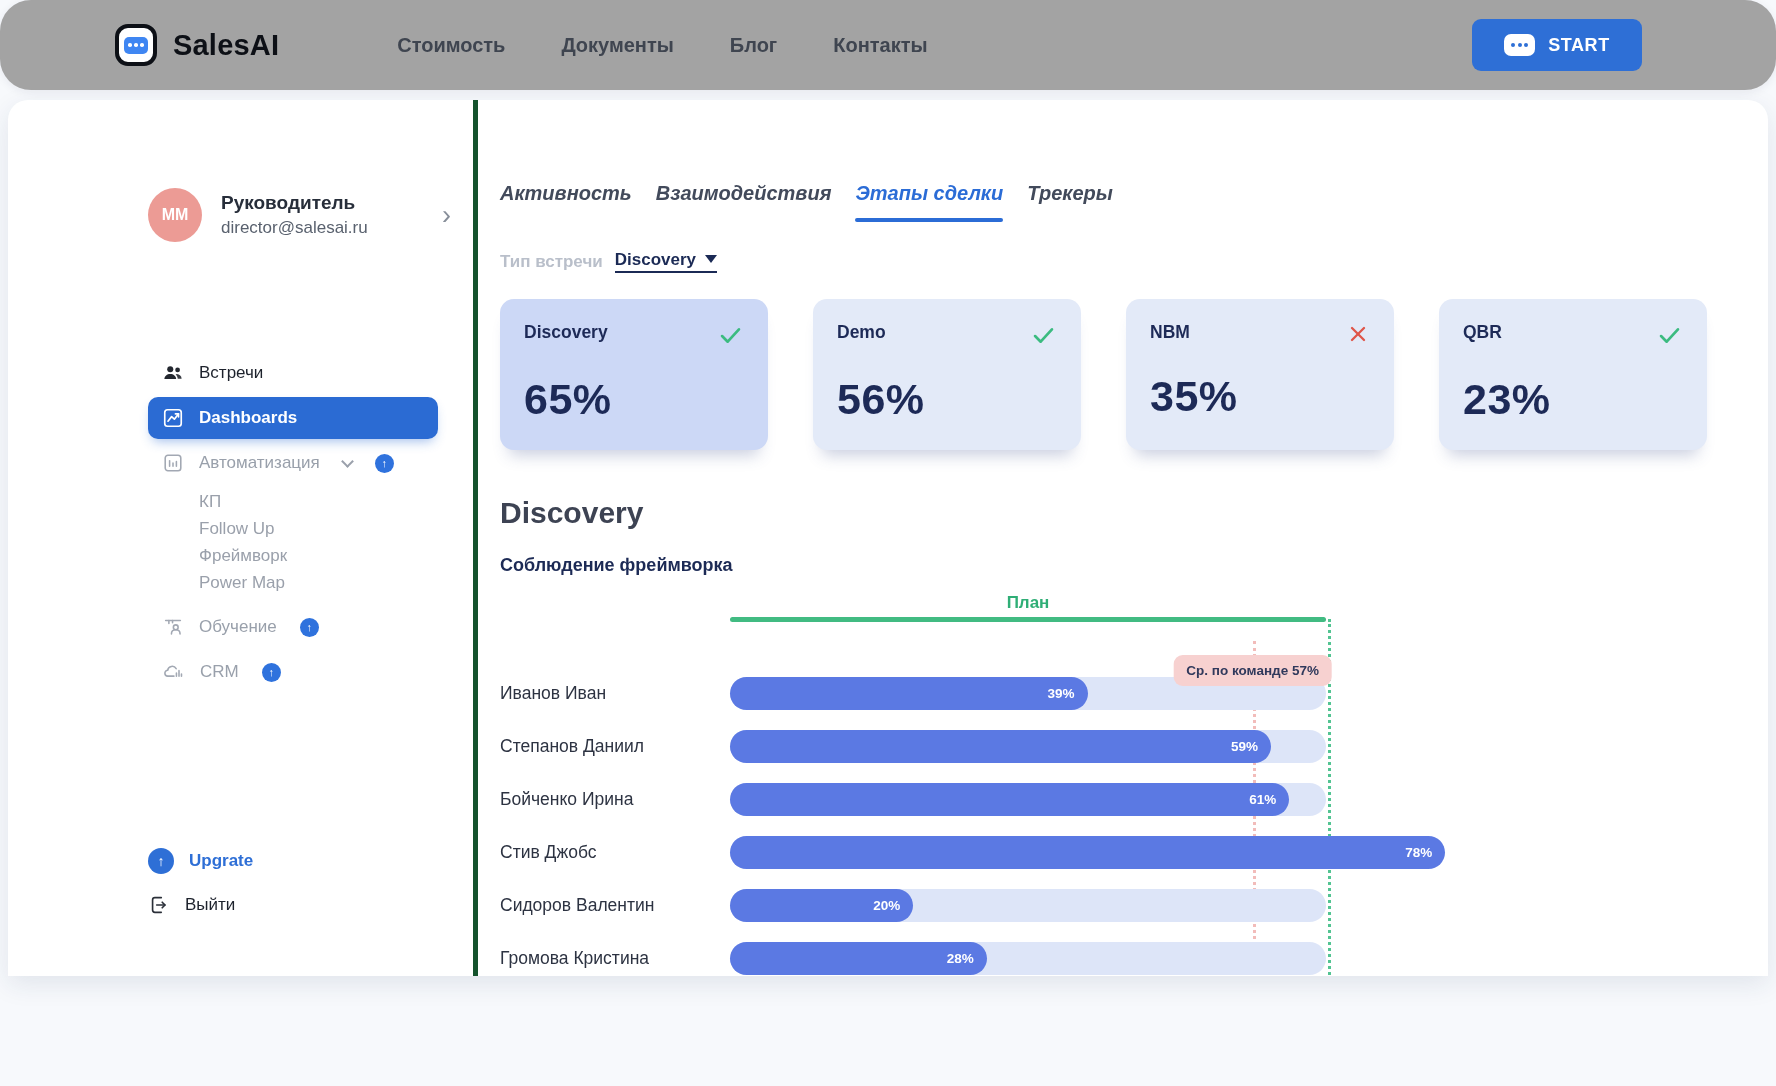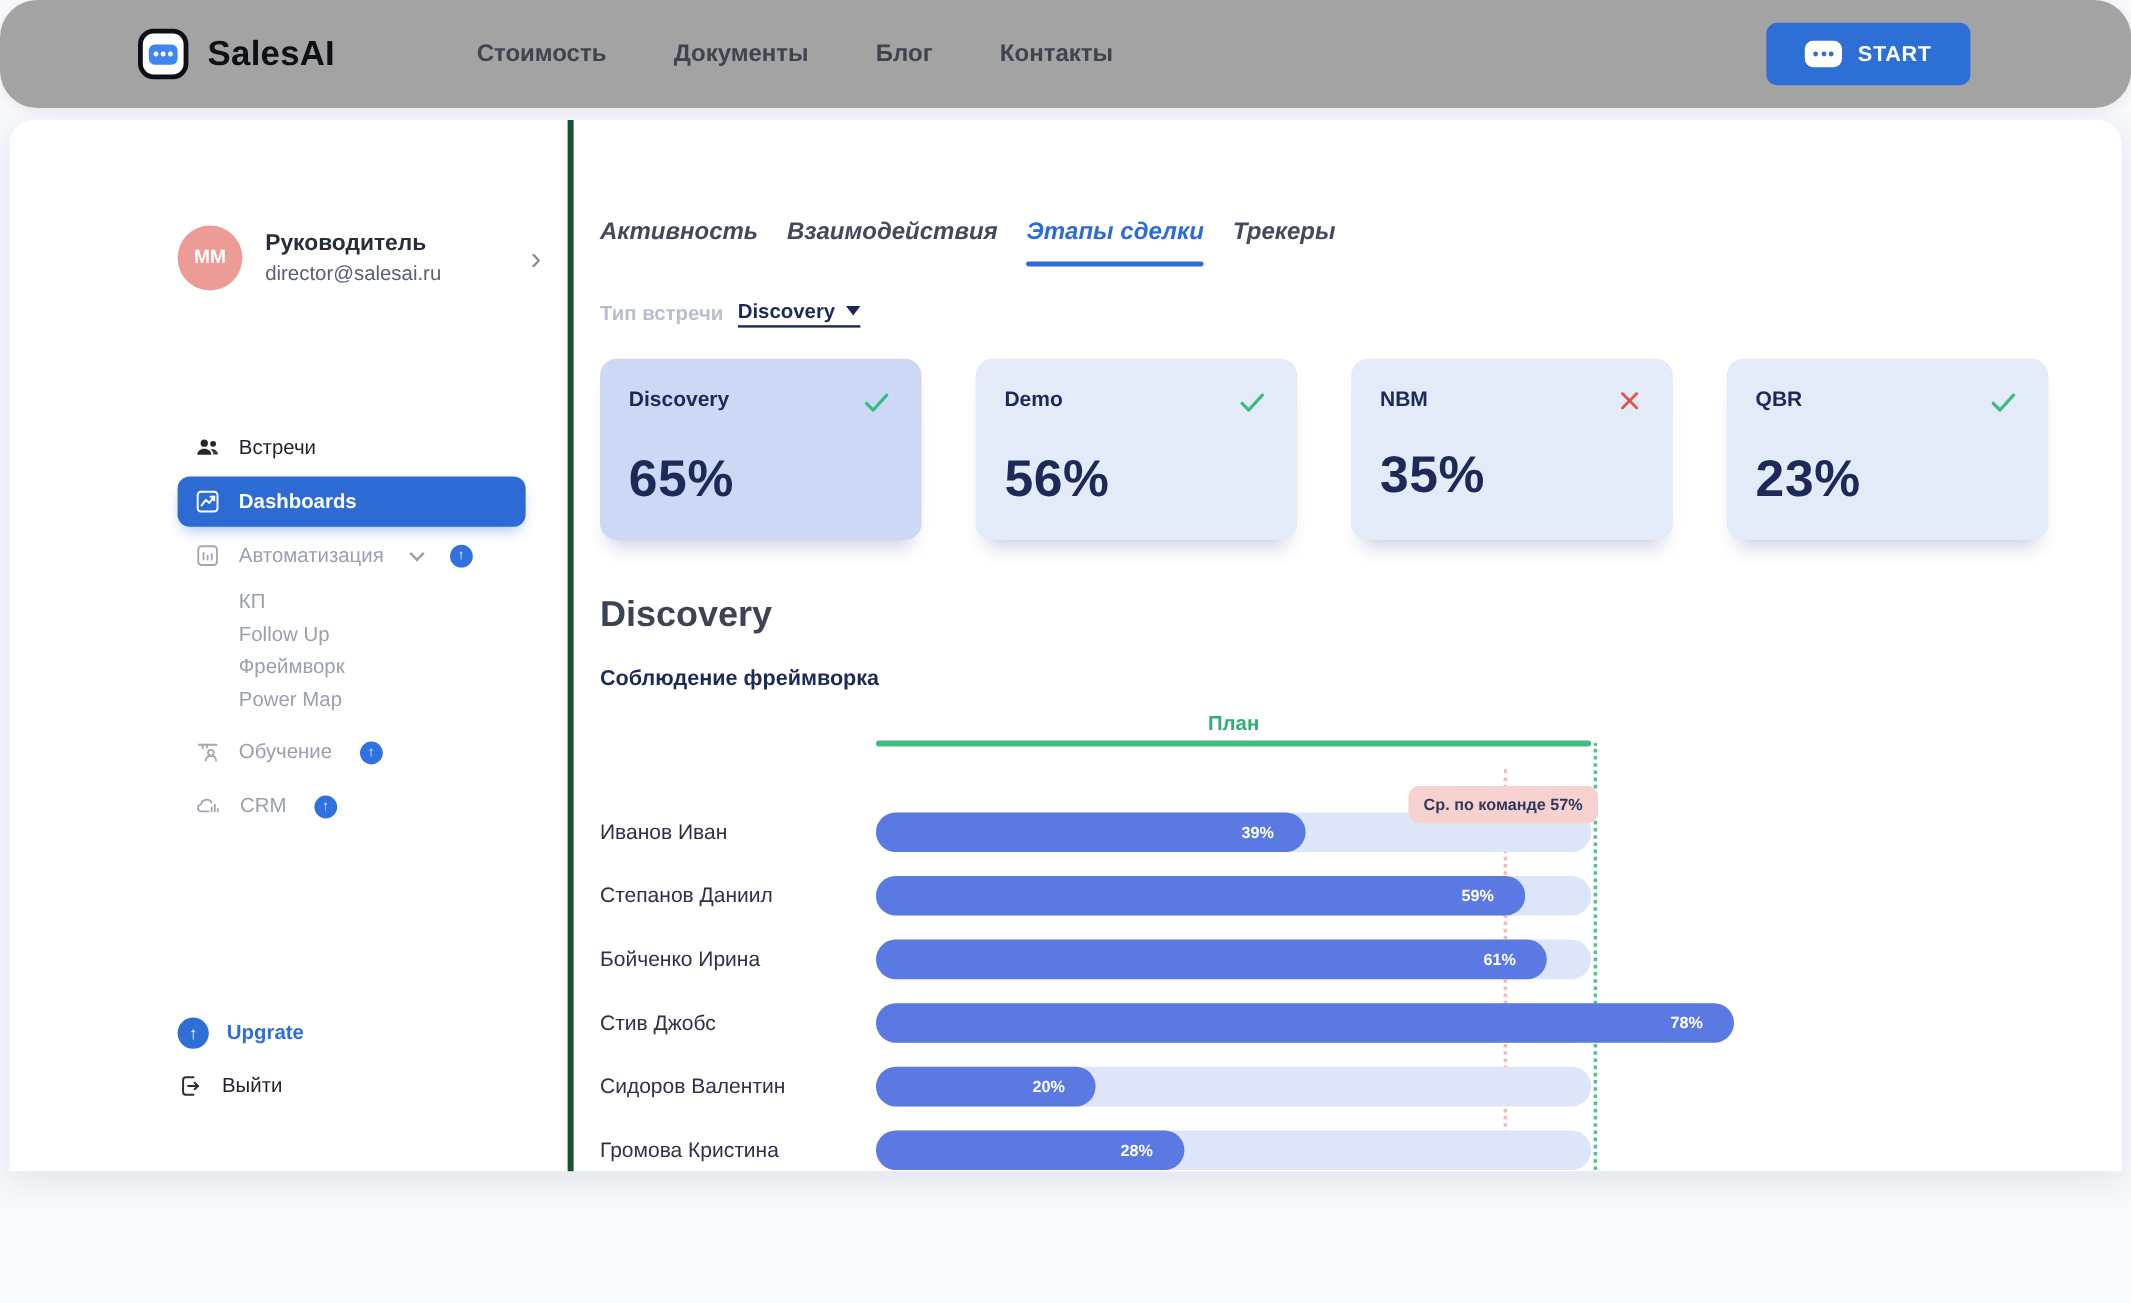--- a/index.html
+++ b/index.html
@@ -137,21 +137,21 @@
   }
   .chart-rows { position:relative; z-index:1; margin-top:55px; }
   .chart-row { display:flex; align-items:center; height:33px; margin-bottom:20px; }
   .row-label { width:230px; flex:0 0 230px; font-size:17.5px; color:#2d3342; }
   .track { width:596px; height:33px; border-radius:17px; background:#dde5f8; overflow:visible; }
   .bar {
     height:33px; border-radius:17px; background:#5b79e3;
     display:flex; align-items:center; justify-content:flex-end;
     min-width:36px;
   }
-  .bar-val { color:#fff; font-size:13.5px; font-weight:700; padding-right:26px; }
+  .bar-val { color:#fff; font-size:13.5px; font-weight:700; padding-right:13px; }
 
   svg { display:block; }
 </style>
 </head>
 <body>
 
 <div class="header">
   <div class="logo">
     <div class="logo-icon">
       <div class="logo-bubble">

